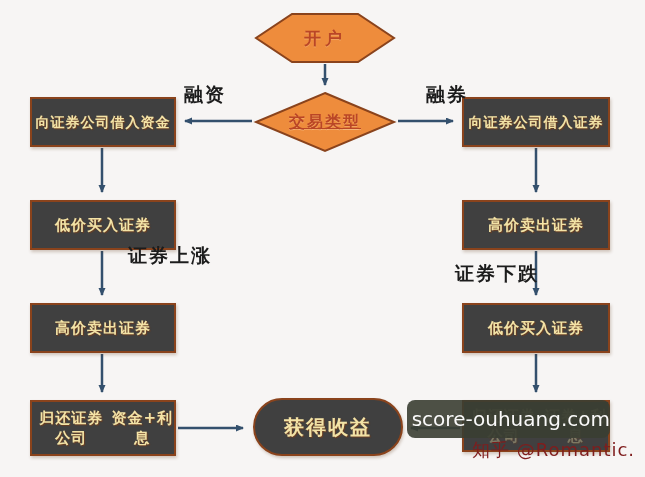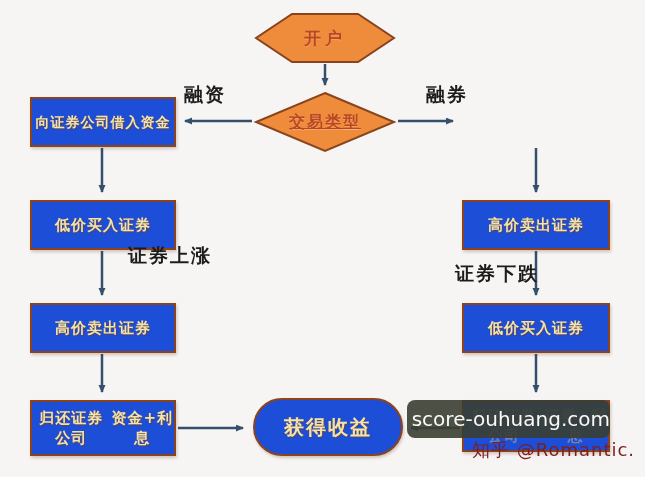--- a/index.html
+++ b/index.html
@@ -4,21 +4,21 @@
 <style>
   html,body{margin:0;padding:0;background:#e9e7e5;}
   .canvas{
     position:relative;width:645px;height:477px;margin:0 auto;
     background:#f7f5f4;overflow:hidden;
     font-family:"DejaVu Sans","Liberation Sans",sans-serif;
   }
   .layer{position:absolute;left:0;top:0;width:645px;height:477px;}
   .node{
     position:absolute;display:flex;align-items:center;justify-content:center;
-    background:#1d4ed8;border:2px solid #8a431c;box-sizing:border-box;
+    background:#404040;border:2px solid #8a431c;box-sizing:border-box;
     box-shadow:1px 2px 3px rgba(90,50,20,.25);
     color:#f3e3a6;font-weight:bold;font-size:15px;text-align:center;
     text-shadow:1px 1px 1px rgba(130,60,15,.65);
     letter-spacing:1px;line-height:1.35;z-index:2;
   }
   .node.multiline{flex-direction:row;}
   .stadium{border-radius:30px;font-size:20px;letter-spacing:2px;}
   .shape-label{
     position:absolute;display:flex;align-items:center;justify-content:center;
     color:#ba4626;font-weight:bold;font-size:17px;letter-spacing:4px;
@@ -78,20 +78,21 @@
 
   <div class="node" style="left:30px;top:97px;width:146px;height:50px;font-size:14px;">向证券公司借入资金</div>
   <div class="node" style="left:30px;top:200px;width:146px;height:50px;">低价买入证券</div>
   <div class="flow-label" style="left:128px;top:243px;">证券上涨</div>
   <div class="node" style="left:30px;top:303px;width:146px;height:50px;">高价卖出证券</div>
   <div class="node multiline" style="left:30px;top:400px;width:146px;height:56px;">
     <span>归还证券公司</span>
     <span>资金+利息</span>
   </div>
 
+  <div class="node" style="left:462px;top:97px;width:148px;height:50px;font-size:14px;">向证券公司借入证券</div>
   <div class="node" style="left:462px;top:200px;width:148px;height:50px;">高价卖出证券</div>
   <div class="flow-label" style="left:432px;top:261px;margin-left:23px;">证券下跌</div>
   <div class="node" style="left:462px;top:303px;width:148px;height:50px;">低价买入证券</div>
   <div class="node multiline" style="left:462px;top:400px;width:148px;height:52px;">
     <span class="obscured">归还证券公司</span>
     <span class="obscured">证券+利息</span>
   </div>
 
   <div class="node stadium" style="left:253px;top:398px;width:150px;height:58px;">获得收益</div>
 

